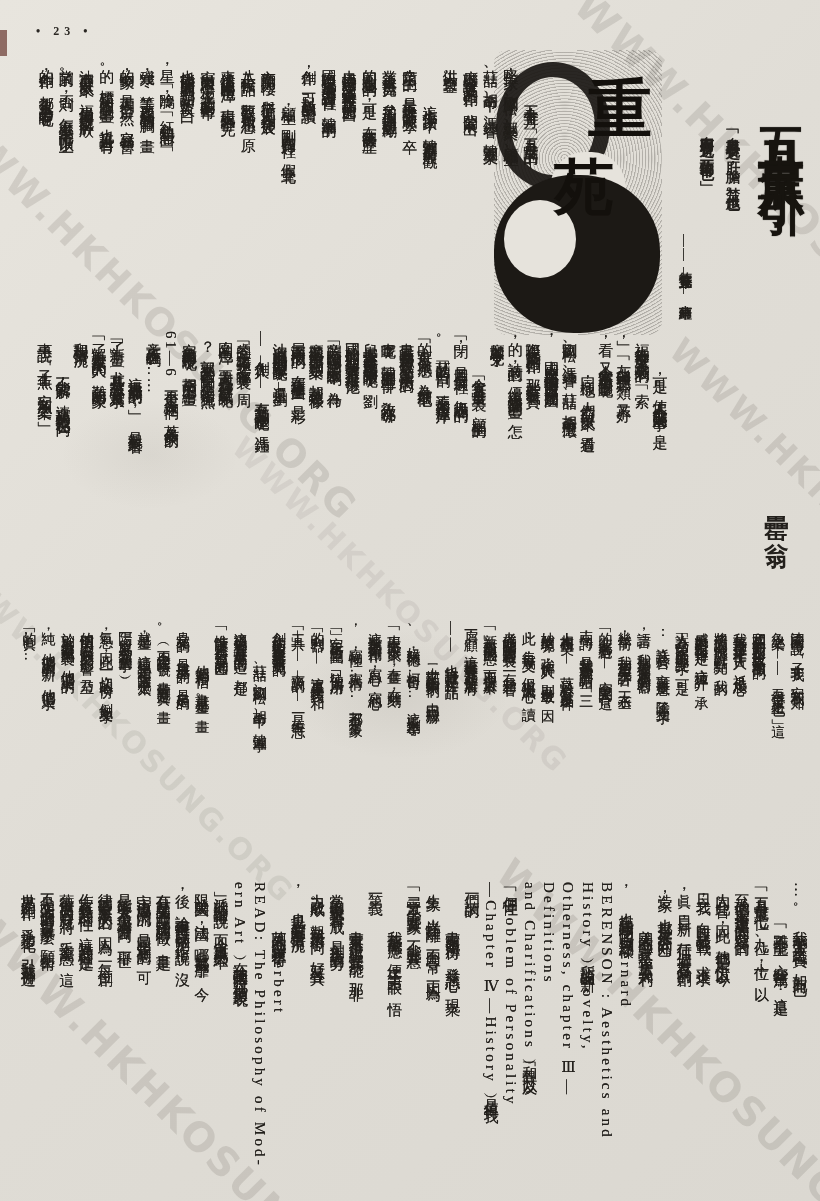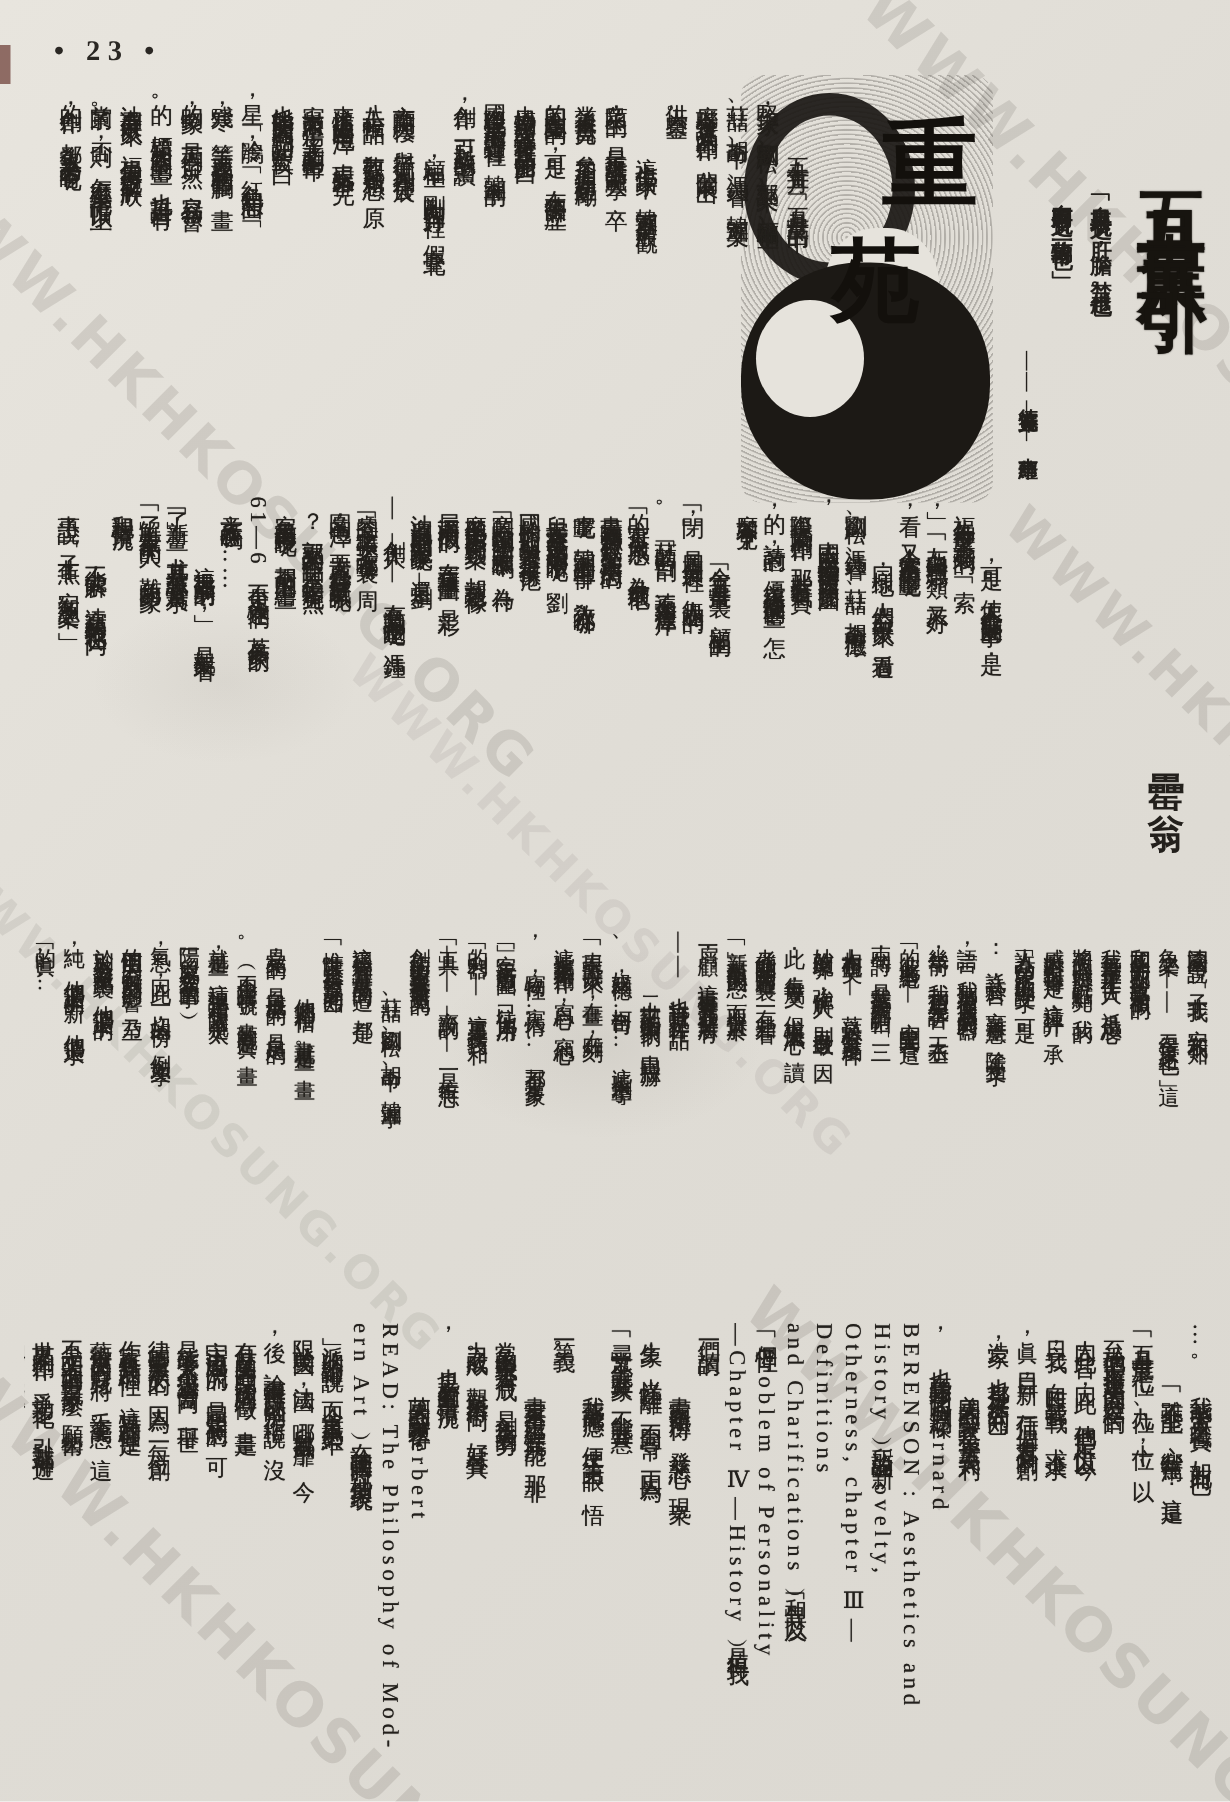--- a/index.html
+++ b/index.html
@@ -10,21 +10,21 @@
     color:#23201c;
   }
   .v{writing-mode:vertical-rl;text-orientation:mixed;}
   .band{position:absolute;overflow:hidden;}
   .band p{margin:0;padding:0;text-shadow:0 0 .5px rgba(20,18,15,.75);}
   #band1{left:34px;top:58px;width:507px;height:288px;font-size:15px;line-height:20.2px;letter-spacing:2.6px;}
   #band2{left:33px;top:331px;width:636px;height:289px;font-size:15px;line-height:18.1px;letter-spacing:2.4px;}
   #band3{left:18px;top:621px;width:789px;height:263px;font-size:14px;line-height:19.2px;letter-spacing:2.4px;}
   #band4{left:16px;top:882px;width:793px;height:318px;font-size:15px;line-height:19.3px;letter-spacing:3.2px;}
 
-  .page-num{position:absolute;left:36px;top:24px;font-size:19px;font-weight:bold;letter-spacing:5px;color:#2a2723;}
+  .page-num{position:absolute;left:36px;top:24px;font-size:12px;font-weight:bold;letter-spacing:5px;color:#2a2723;}
 
   .title{position:absolute;left:750px;top:92px;height:372px;font-size:46px;font-weight:bold;
          letter-spacing:13px;color:#17140f;text-shadow:0 0 1px rgba(10,8,5,.9);}
   .quote{position:absolute;left:694px;top:124px;height:276px;font-size:14.5px;font-weight:bold;
          line-height:26px;letter-spacing:1.4px;overflow:hidden;}
   .quote p{margin:0;}
   .attrib{position:absolute;left:676px;top:234px;height:196px;font-size:13px;font-weight:bold;letter-spacing:1px;}
   .author{position:absolute;left:760px;top:494px;height:130px;font-size:25px;font-weight:bold;letter-spacing:28px;}
 
   .logo{position:absolute;left:494px;top:50px;width:168px;height:285px;

